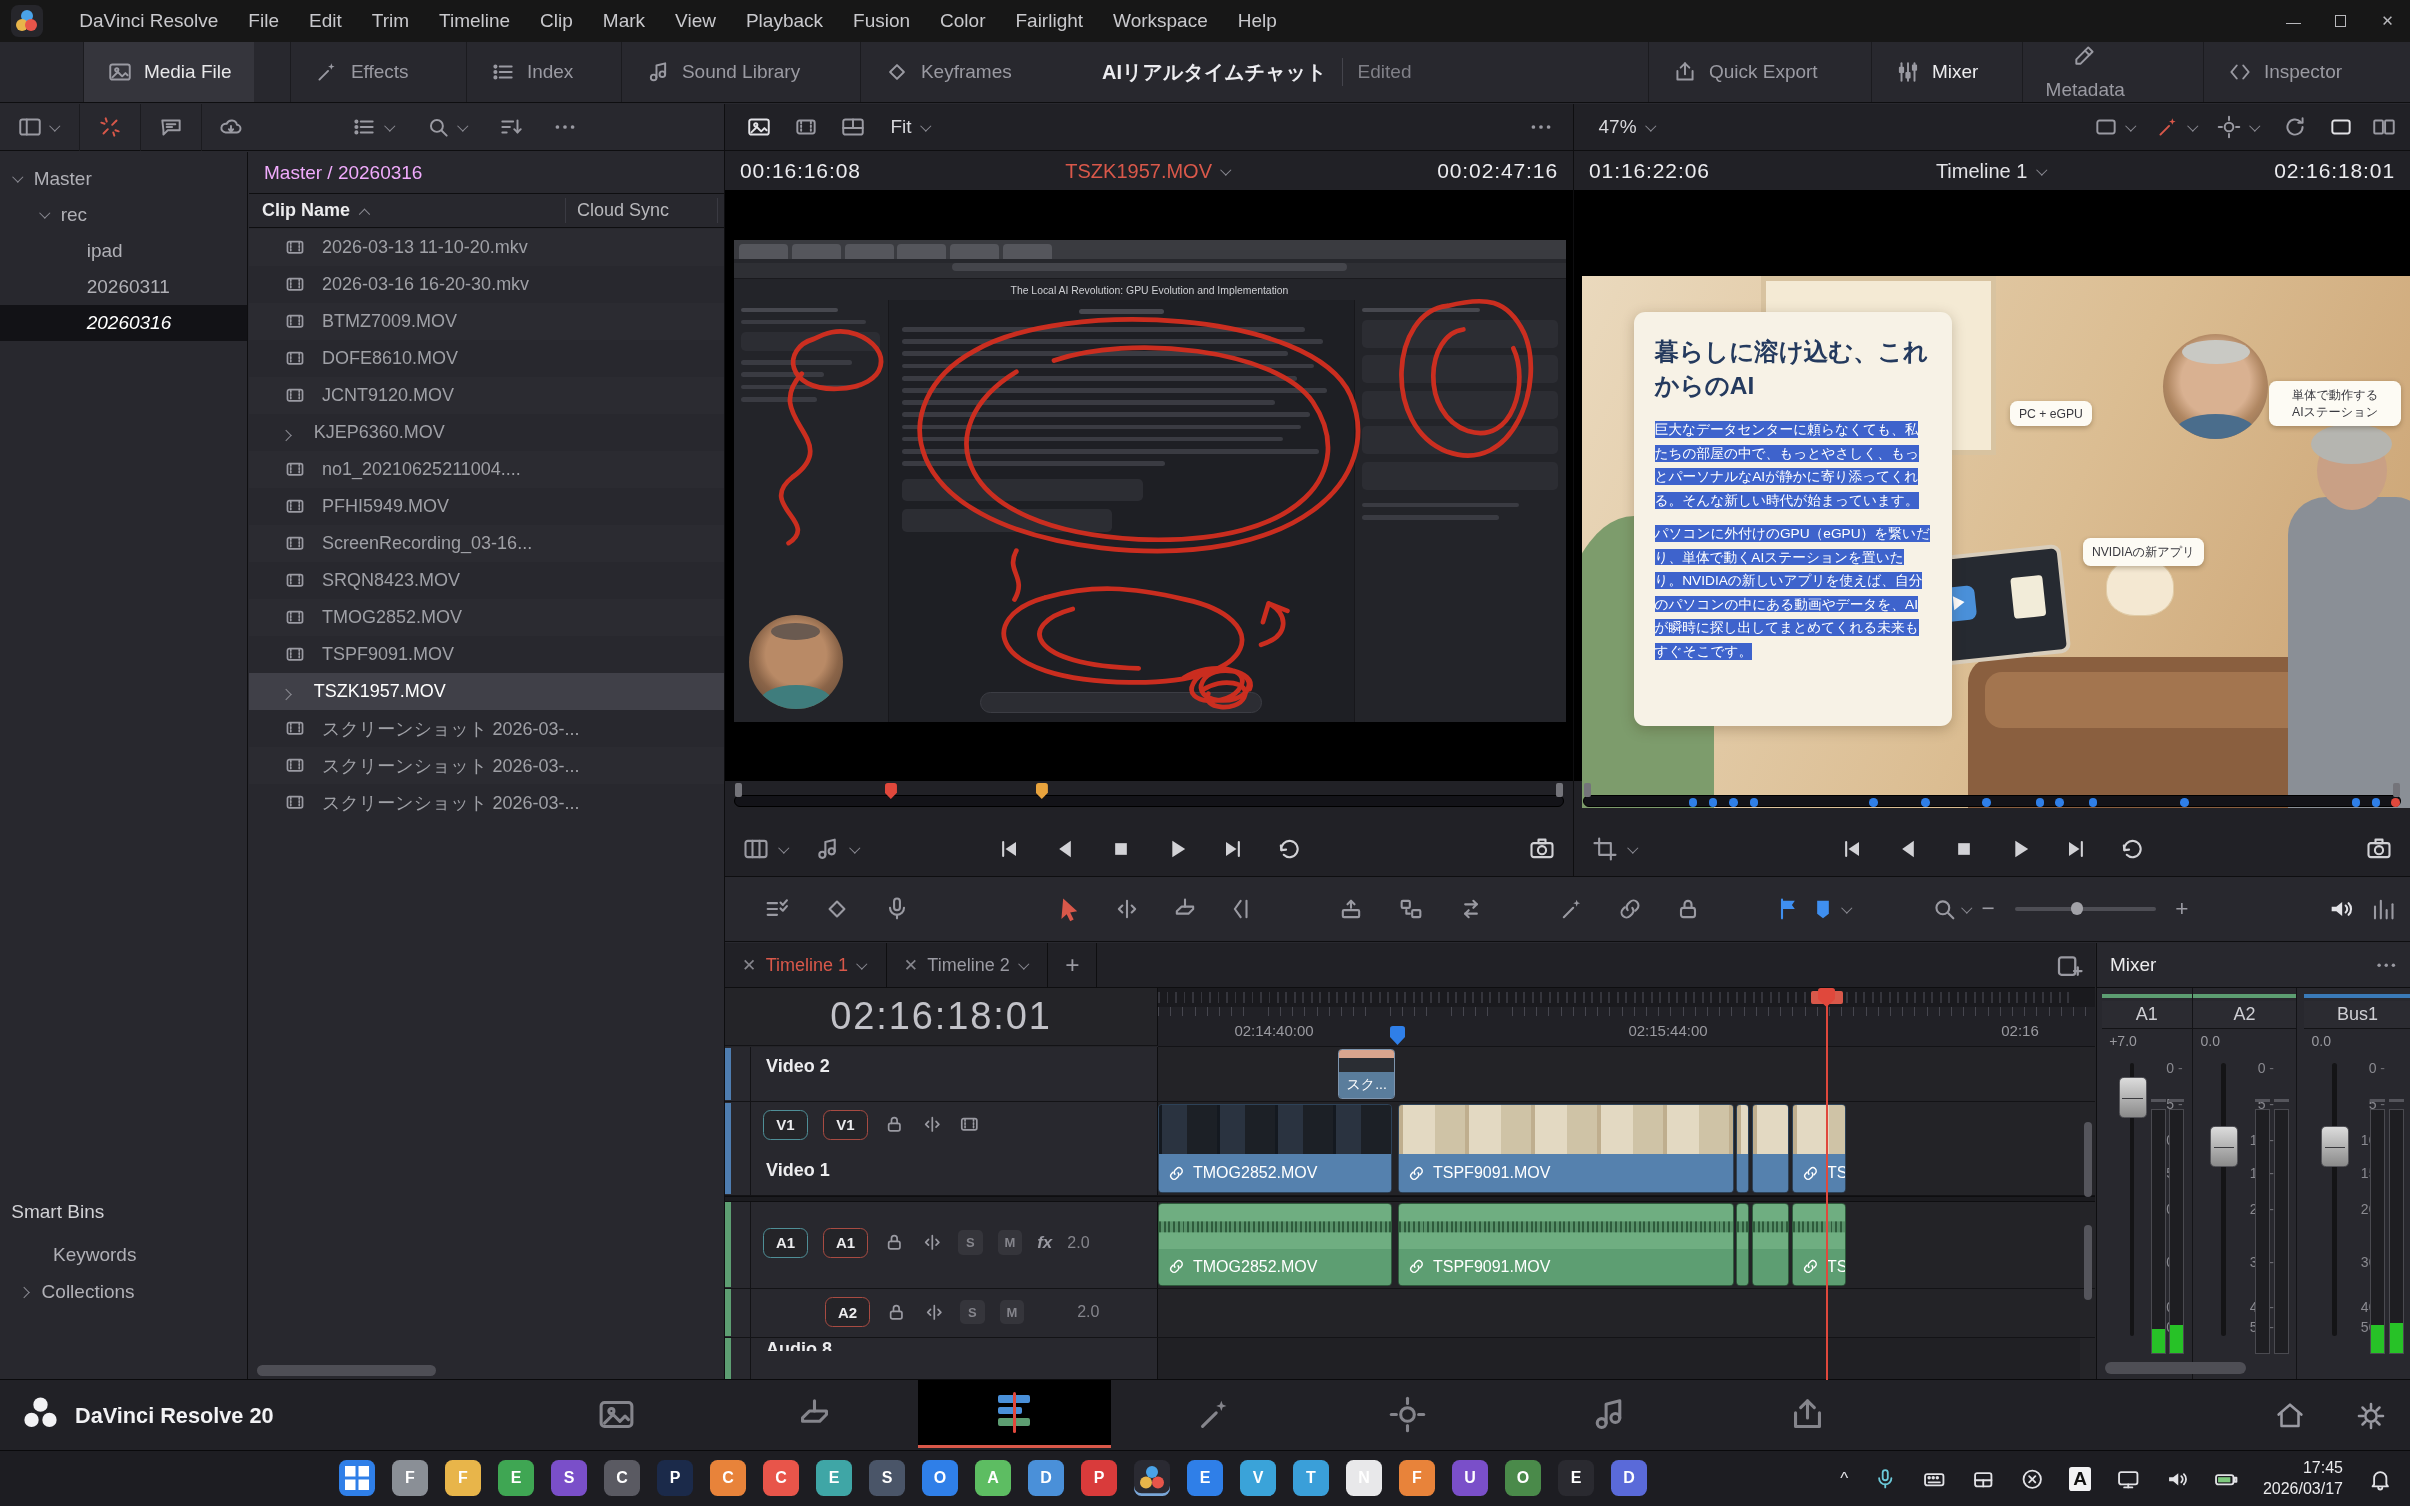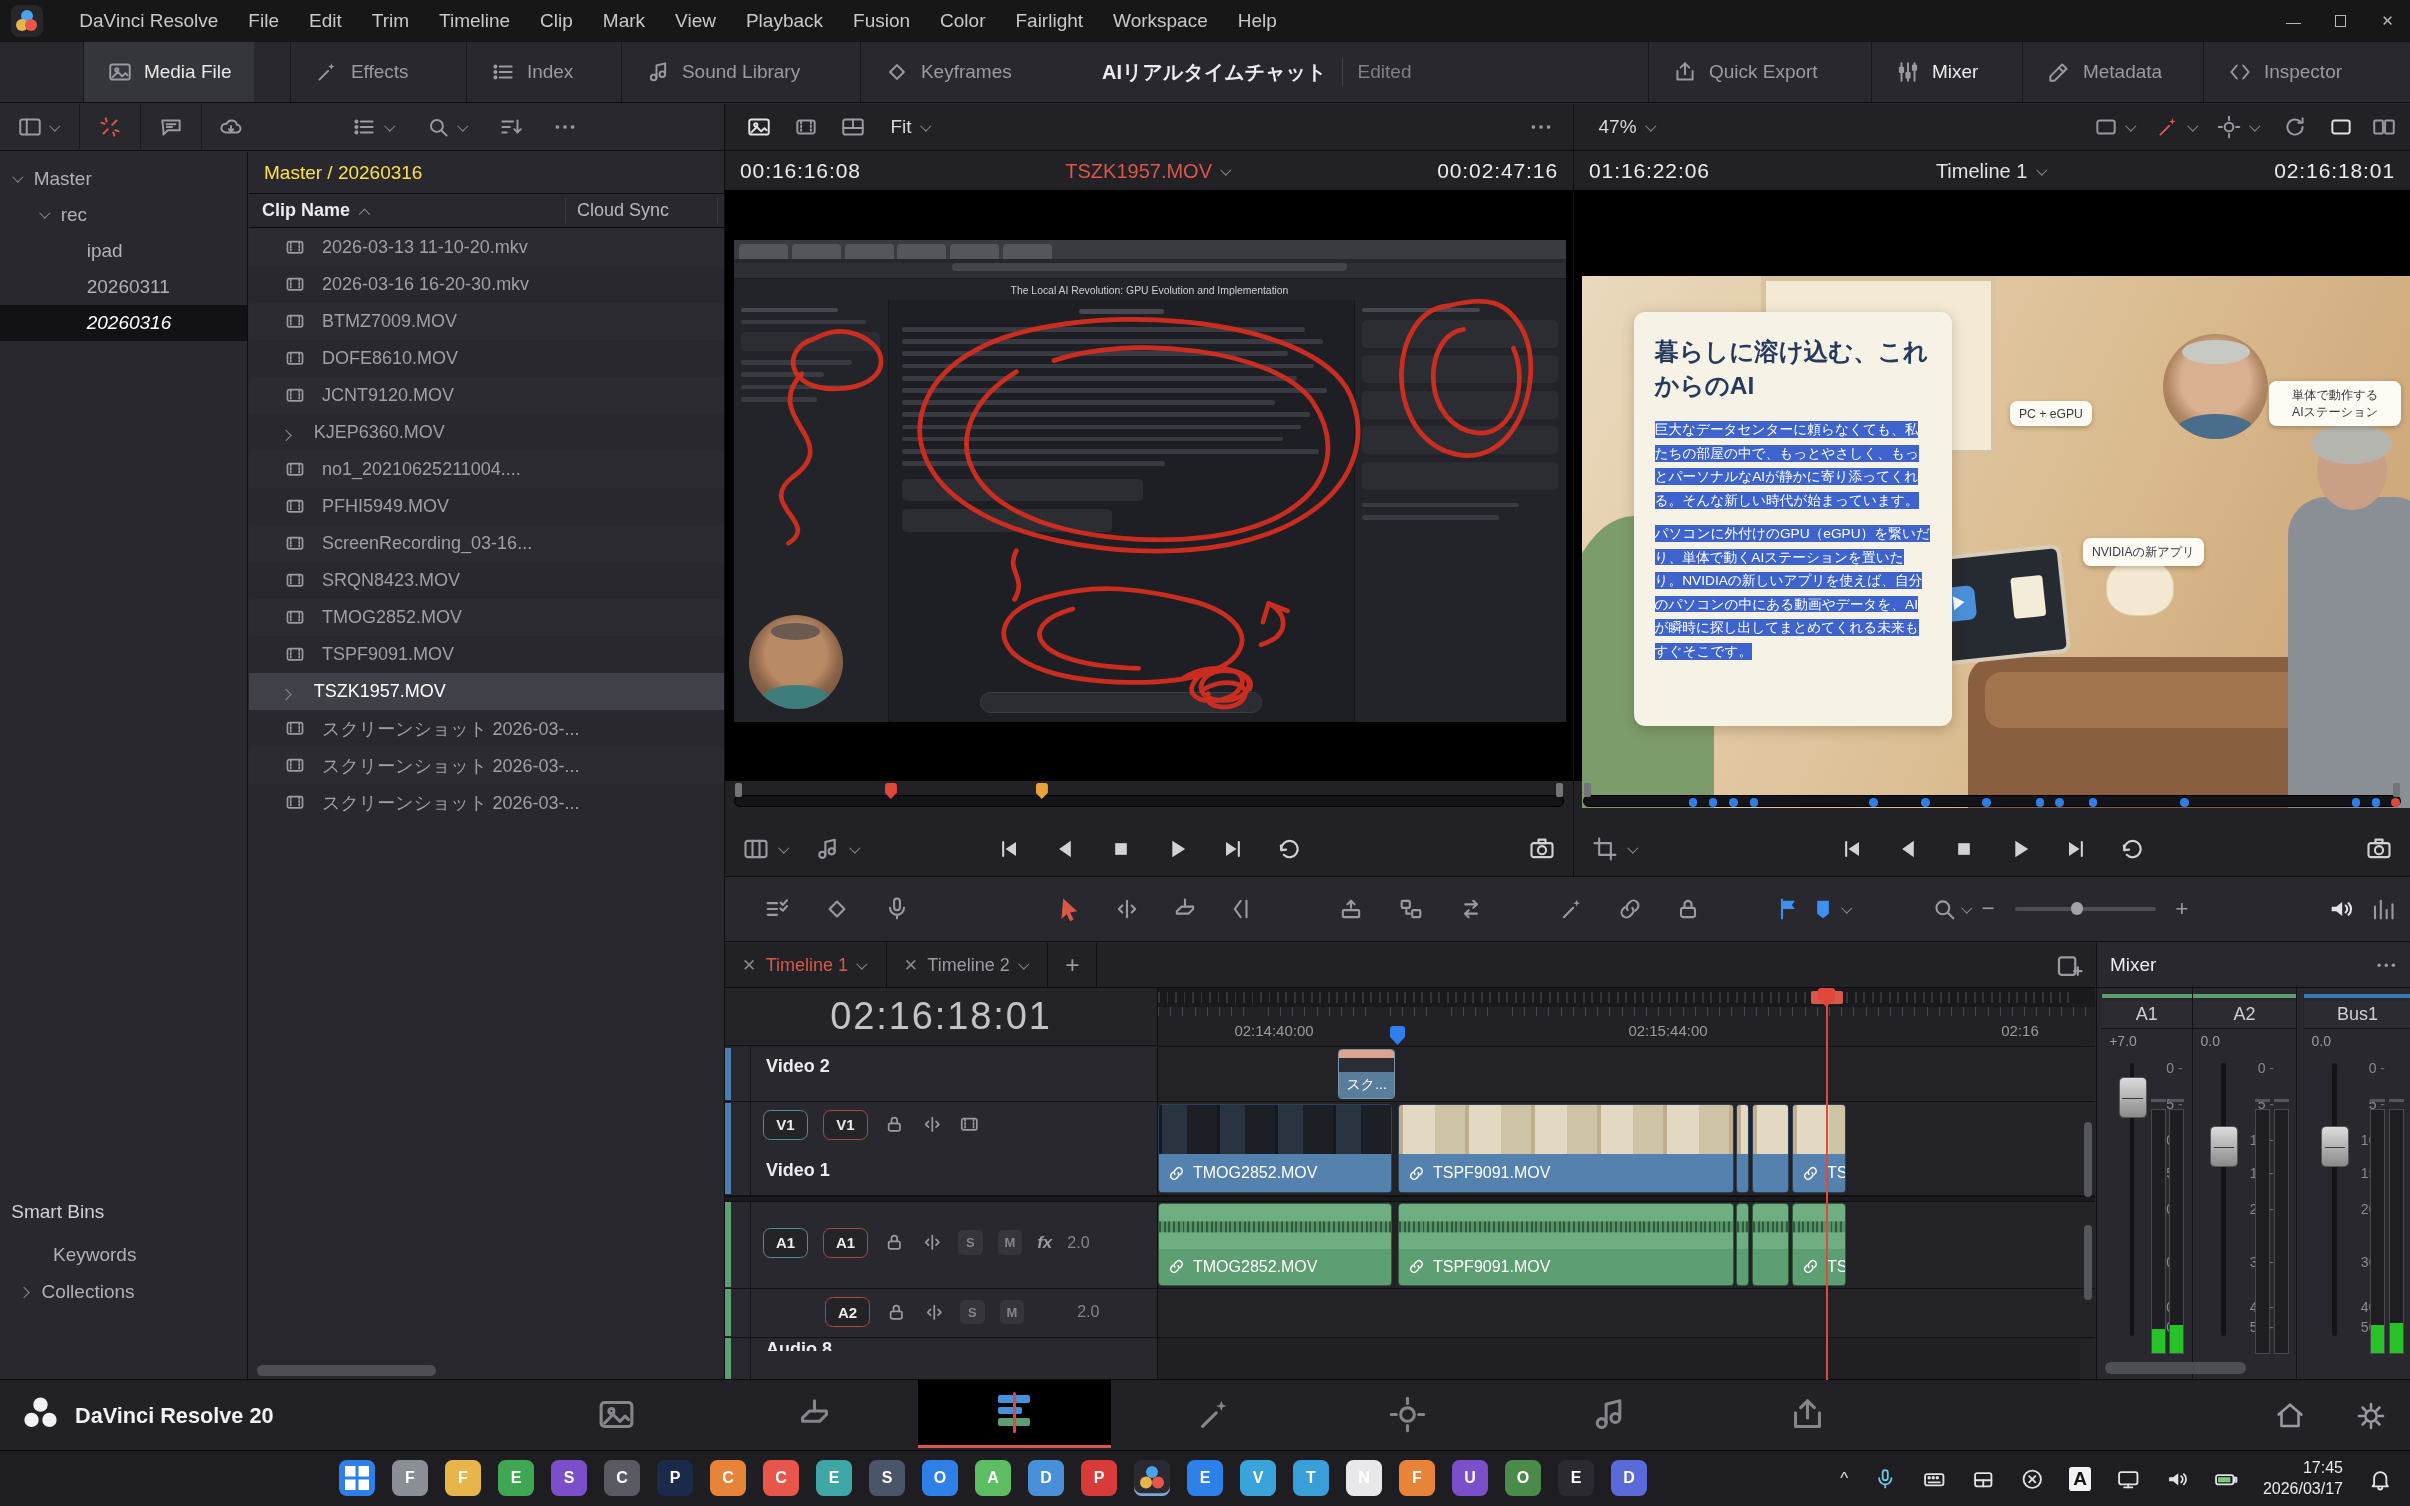--- a/index.html
+++ b/index.html
@@ -44,21 +44,21 @@
   .vdiv { width:0.9px; height:47px; background:#1b1b1f; margin-left:17px; }
   #bintree { position:absolute; left:0; top:48px; bottom:0; width:248px; border-right:0.9px solid #0e0e10; padding-top:9.4px; }
   .tree-item { height:36px; display:flex; align-items:center; color:#b0b0b6; font-size:19px; gap:9.4px; }
   .tree-item.selected { background:#121216; color:#ffffff; }
   .tree-item .chev { margin-top:-3.8px; }
   #smartbins { position:absolute; left:0; top:1088px; width:248px; }
   #smartbins .sb-header { color:#d2d2d6; font-size:19px; padding:9.4px 0 13px 11.3px; }
   #smartbins .sb-item { color:#b0b0b6; font-size:19px; padding:7.5px 0 7.5px 53px; }
   #smartbins .sb-item.withchev { padding-left:19px; display:flex; gap:11.3px; align-items:center; }
   #cliplist { position:absolute; left:249px; top:48px; right:0; bottom:0; }
-  #mp-path { height:42px; display:flex; align-items:center; padding-left:15px; color:#fde047; font-size:19px; border-bottom:0.9px solid #0e0e10; }
+  #mp-path { height:42px; display:flex; align-items:center; padding-left:15px; color:#f0abfc; font-size:19px; border-bottom:0.9px solid #0e0e10; }
   #mp-cols { height:34px; display:flex; align-items:center; border-bottom:0.9px solid #0e0e10; position:relative; font-size:18px; }
   #mp-cols .c1 { padding-left:13px; color:#ececee; font-weight:bold; display:flex; gap:7.5px; align-items:center; }
   #mp-cols .c2 { position:absolute; left:328px; color:#b8b8bc; }
   #mp-cols .cl { position:absolute; top:3.8px; bottom:3.8px; width:0.9px; background:#3a3a42; }
   #clip-rows { position:absolute; left:0; top:77px; right:0; bottom:19px; overflow:hidden; }
   .clip-row { height:37px; display:flex; align-items:center; color:#9fa0a6; font-size:18px; gap:13px; padding-left:32px; }
   .clip-row:nth-child(odd) { background:#2b2b31; }
   .clip-row.selected { background:#404048; color:#ffffff; }
   .clip-row .ic { width:28px; height:22.6px; flex:none; }
   #mp-hscroll { position:absolute; left:7.5px; bottom:3.8px; width:179px; height:11.3px; border-radius:5.6px; background:#4e4e55; }
@@ -373,21 +373,21 @@
                 <line x1="12" y1="4" x2="12" y2="20"></line>
                 <line x1="18" y1="4" x2="18" y2="20"></line>
                 <rect x="4.5" y="8" width="3" height="4" fill="currentColor"></rect>
                 <rect x="10.5" y="13" width="3" height="4" fill="currentColor"></rect>
                 <rect x="16.5" y="6" width="3" height="4" fill="currentColor"></rect>
               </g>
             </svg>
           </span>
           <span>Mixer</span>
         </div>
-        <div class="tb-btn" style="left: 2022px;">
+        <div class="tb-btn" style="left: 2022px; flex-direction: column;">
           <span class="ic">
             <svg viewBox="0 0 24 24">
               <g fill="none" stroke="currentColor" stroke-width="1.8" stroke-linecap="round" stroke-linejoin="round">
                 <path d="M4 16L15 5l4 4L8 20H4z"></path>
                 <line x1="12" y1="8" x2="16" y2="12"></line>
               </g>
             </svg>
           </span>
           <span>Metadata</span>
         </div>

